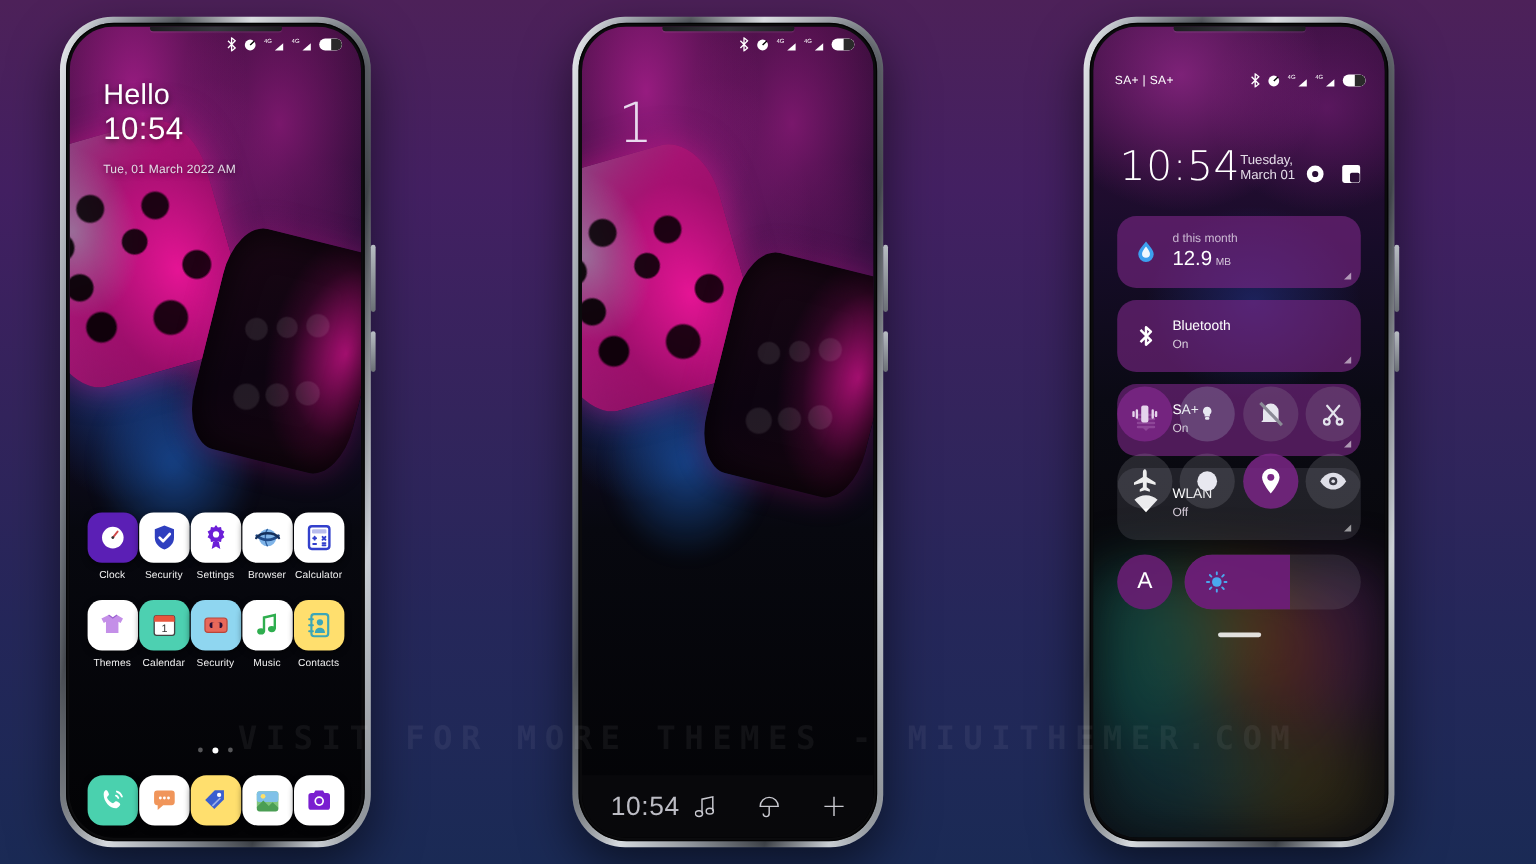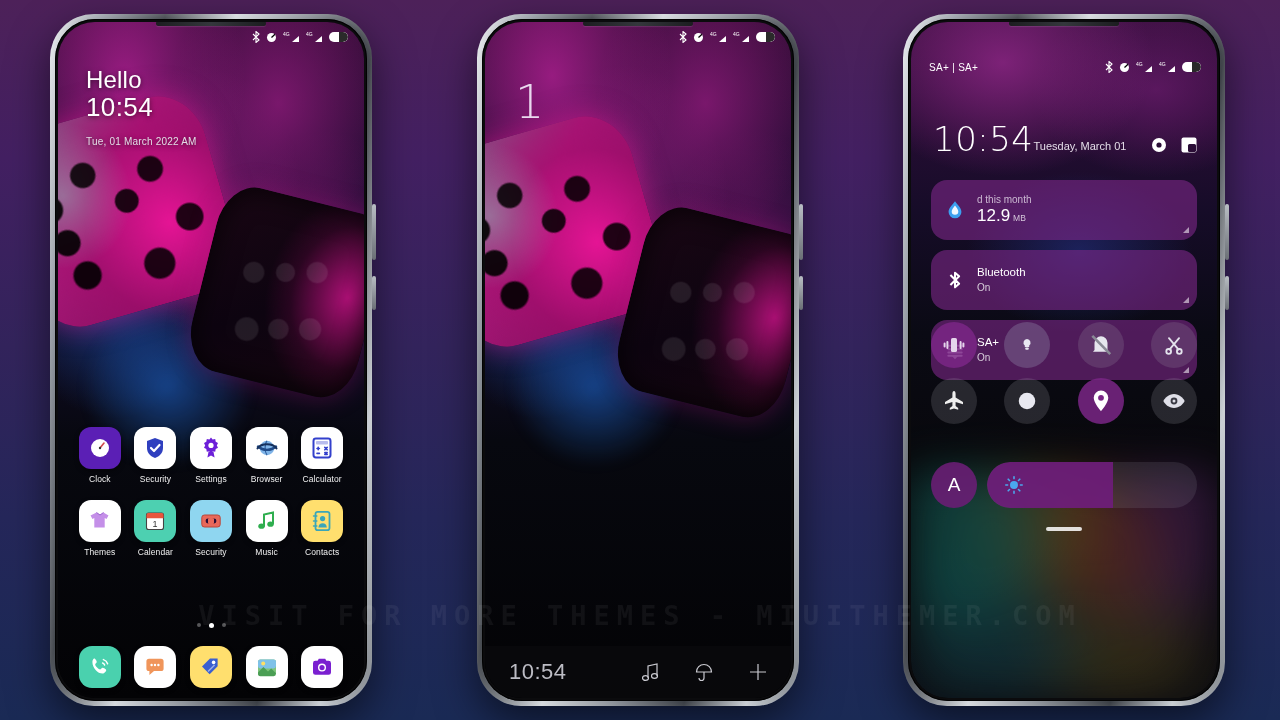--- a/index.html
+++ b/index.html
@@ -16,21 +16,21 @@
     text-align:center;
     font-family:"DejaVu Sans Mono", monospace;
     font-size:27px; font-weight:bold; letter-spacing:7px;
     color:rgba(255,255,255,0.055);
     white-space:nowrap; z-index:60; pointer-events:none;
     user-select:none;
   }
 
   
   .phone {
-    position:absolute; top:14px; width:322px; height:692px;
+    position:absolute; top:14px; width:259px; height:692px;
     border-radius:44px;
     background:linear-gradient(100deg,#e9ecef 0%,#9aa0a8 12%,#44484e 26%,#d6dade 42%,#8d9299 58%,#3b3f45 74%,#c9ced3 88%,#7d8288 100%);
     padding:5px;
     box-shadow:0 16px 42px rgba(0,0,0,.55), 0 2px 6px rgba(255,255,255,.18) inset;
   }
   .phone-inner {
     width:100%; height:100%; border-radius:40px;
     background:#0b0b0d; padding:3px;
     box-shadow:0 0 0 1px rgba(0,0,0,.85) inset;
   }
@@ -573,20 +573,32 @@
                 <path d="M4 7h16M4 11h16M4 15h16M4 19h16" stroke="#fff" stroke-width="2.4" stroke-linecap="round"></path>
                 <path d="M12 3l4 4h-8zM12 23l-4-4h8z" fill="#fff"></path>
               </svg>
             </div>
             <div class="tile-tx">
                 <div class="tile-t">SA+</div>
                 <div class="tile-s">On</div>
               </div>
             <div class="corner"></div>
           </div>
+          <div class="tile off">
+            <div class="tile-ic">
+              <svg width="22" height="20" viewBox="0 0 24 20">
+                <path d="M12 17.5L1.5 6.2A15.4 15.4 0 0 1 22.5 6.2z" fill="#fff"></path>
+              </svg>
+            </div>
+            <div class="tile-tx">
+                <div class="tile-t">WLAN</div>
+                <div class="tile-s">Off</div>
+              </div>
+            <div class="corner"></div>
+          </div>
         </div>
 
       <div class="toggles">
         <div class="tg-row" id="tg1">
             <div class="tg on">
               <svg width="24" height="24" viewBox="0 0 24 24">
                 <rect x="9" y="5" width="6" height="14" rx="1.6" fill="#e5d4ec"></rect>
                 <path d="M5.4 9v6M2.6 10.4v3.2M18.6 9v6M21.4 10.4v3.2" stroke="#e5d4ec" stroke-width="2" stroke-linecap="round"></path>
               </svg>
             </div>

